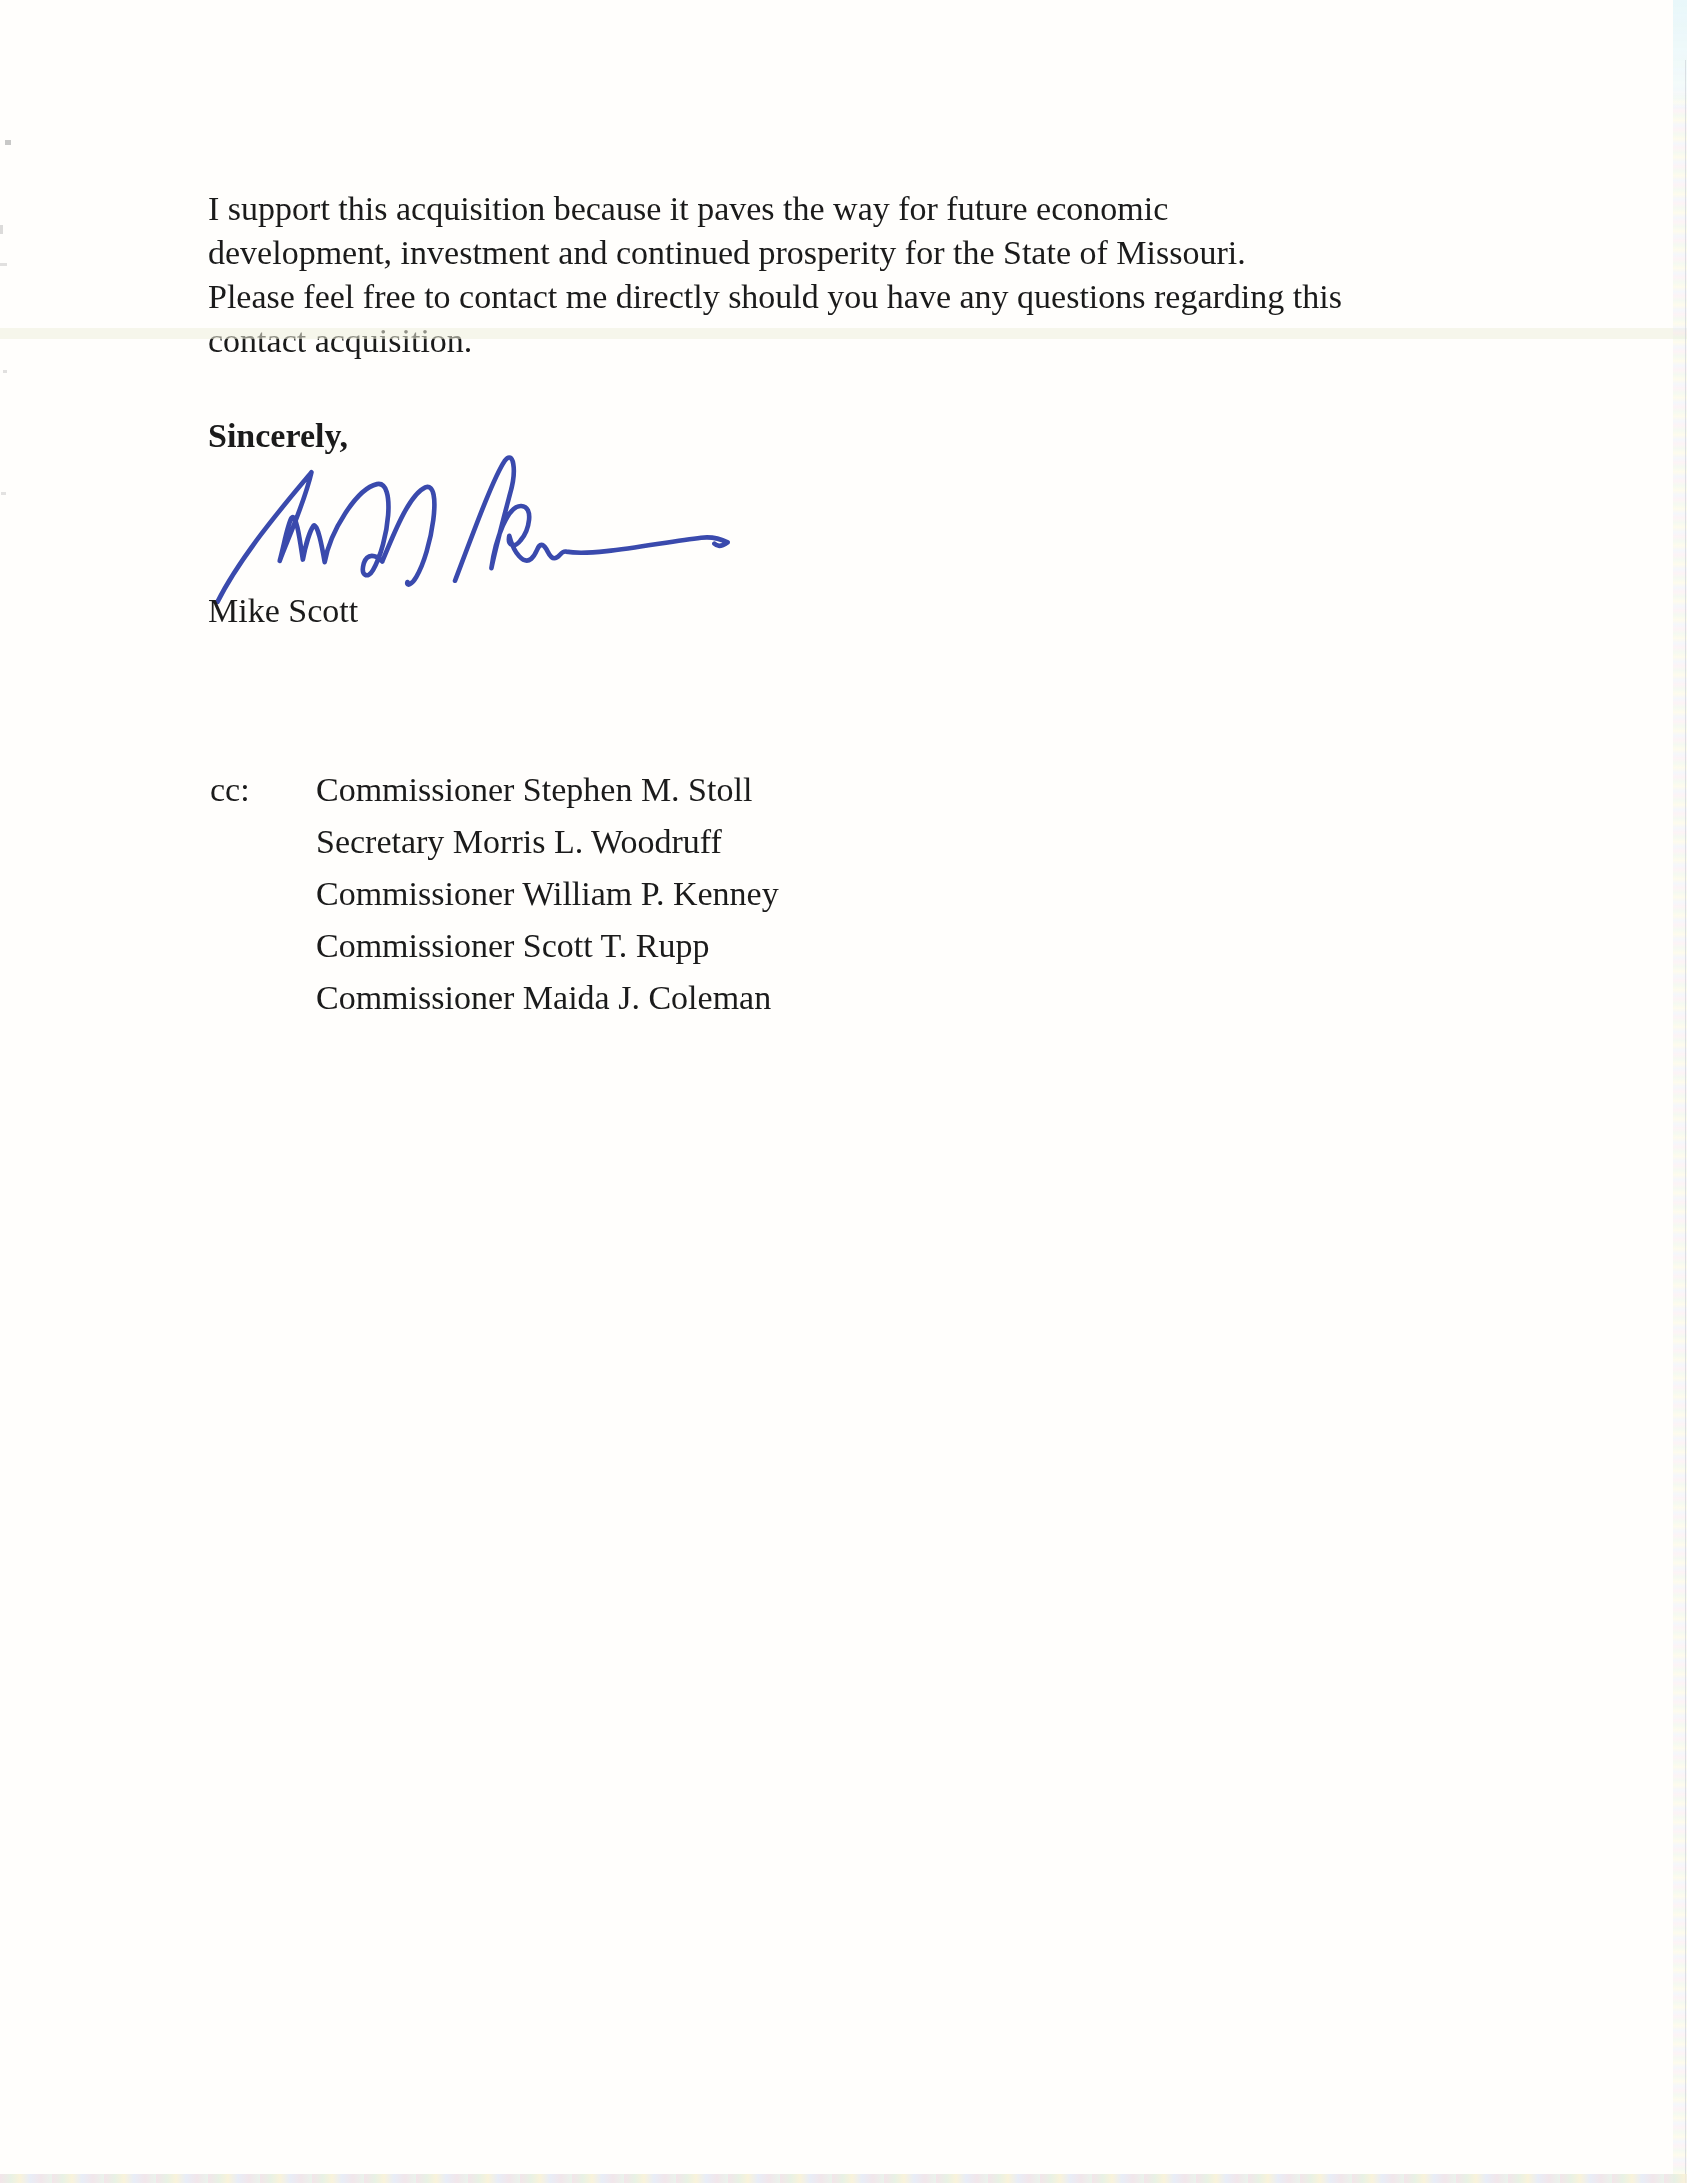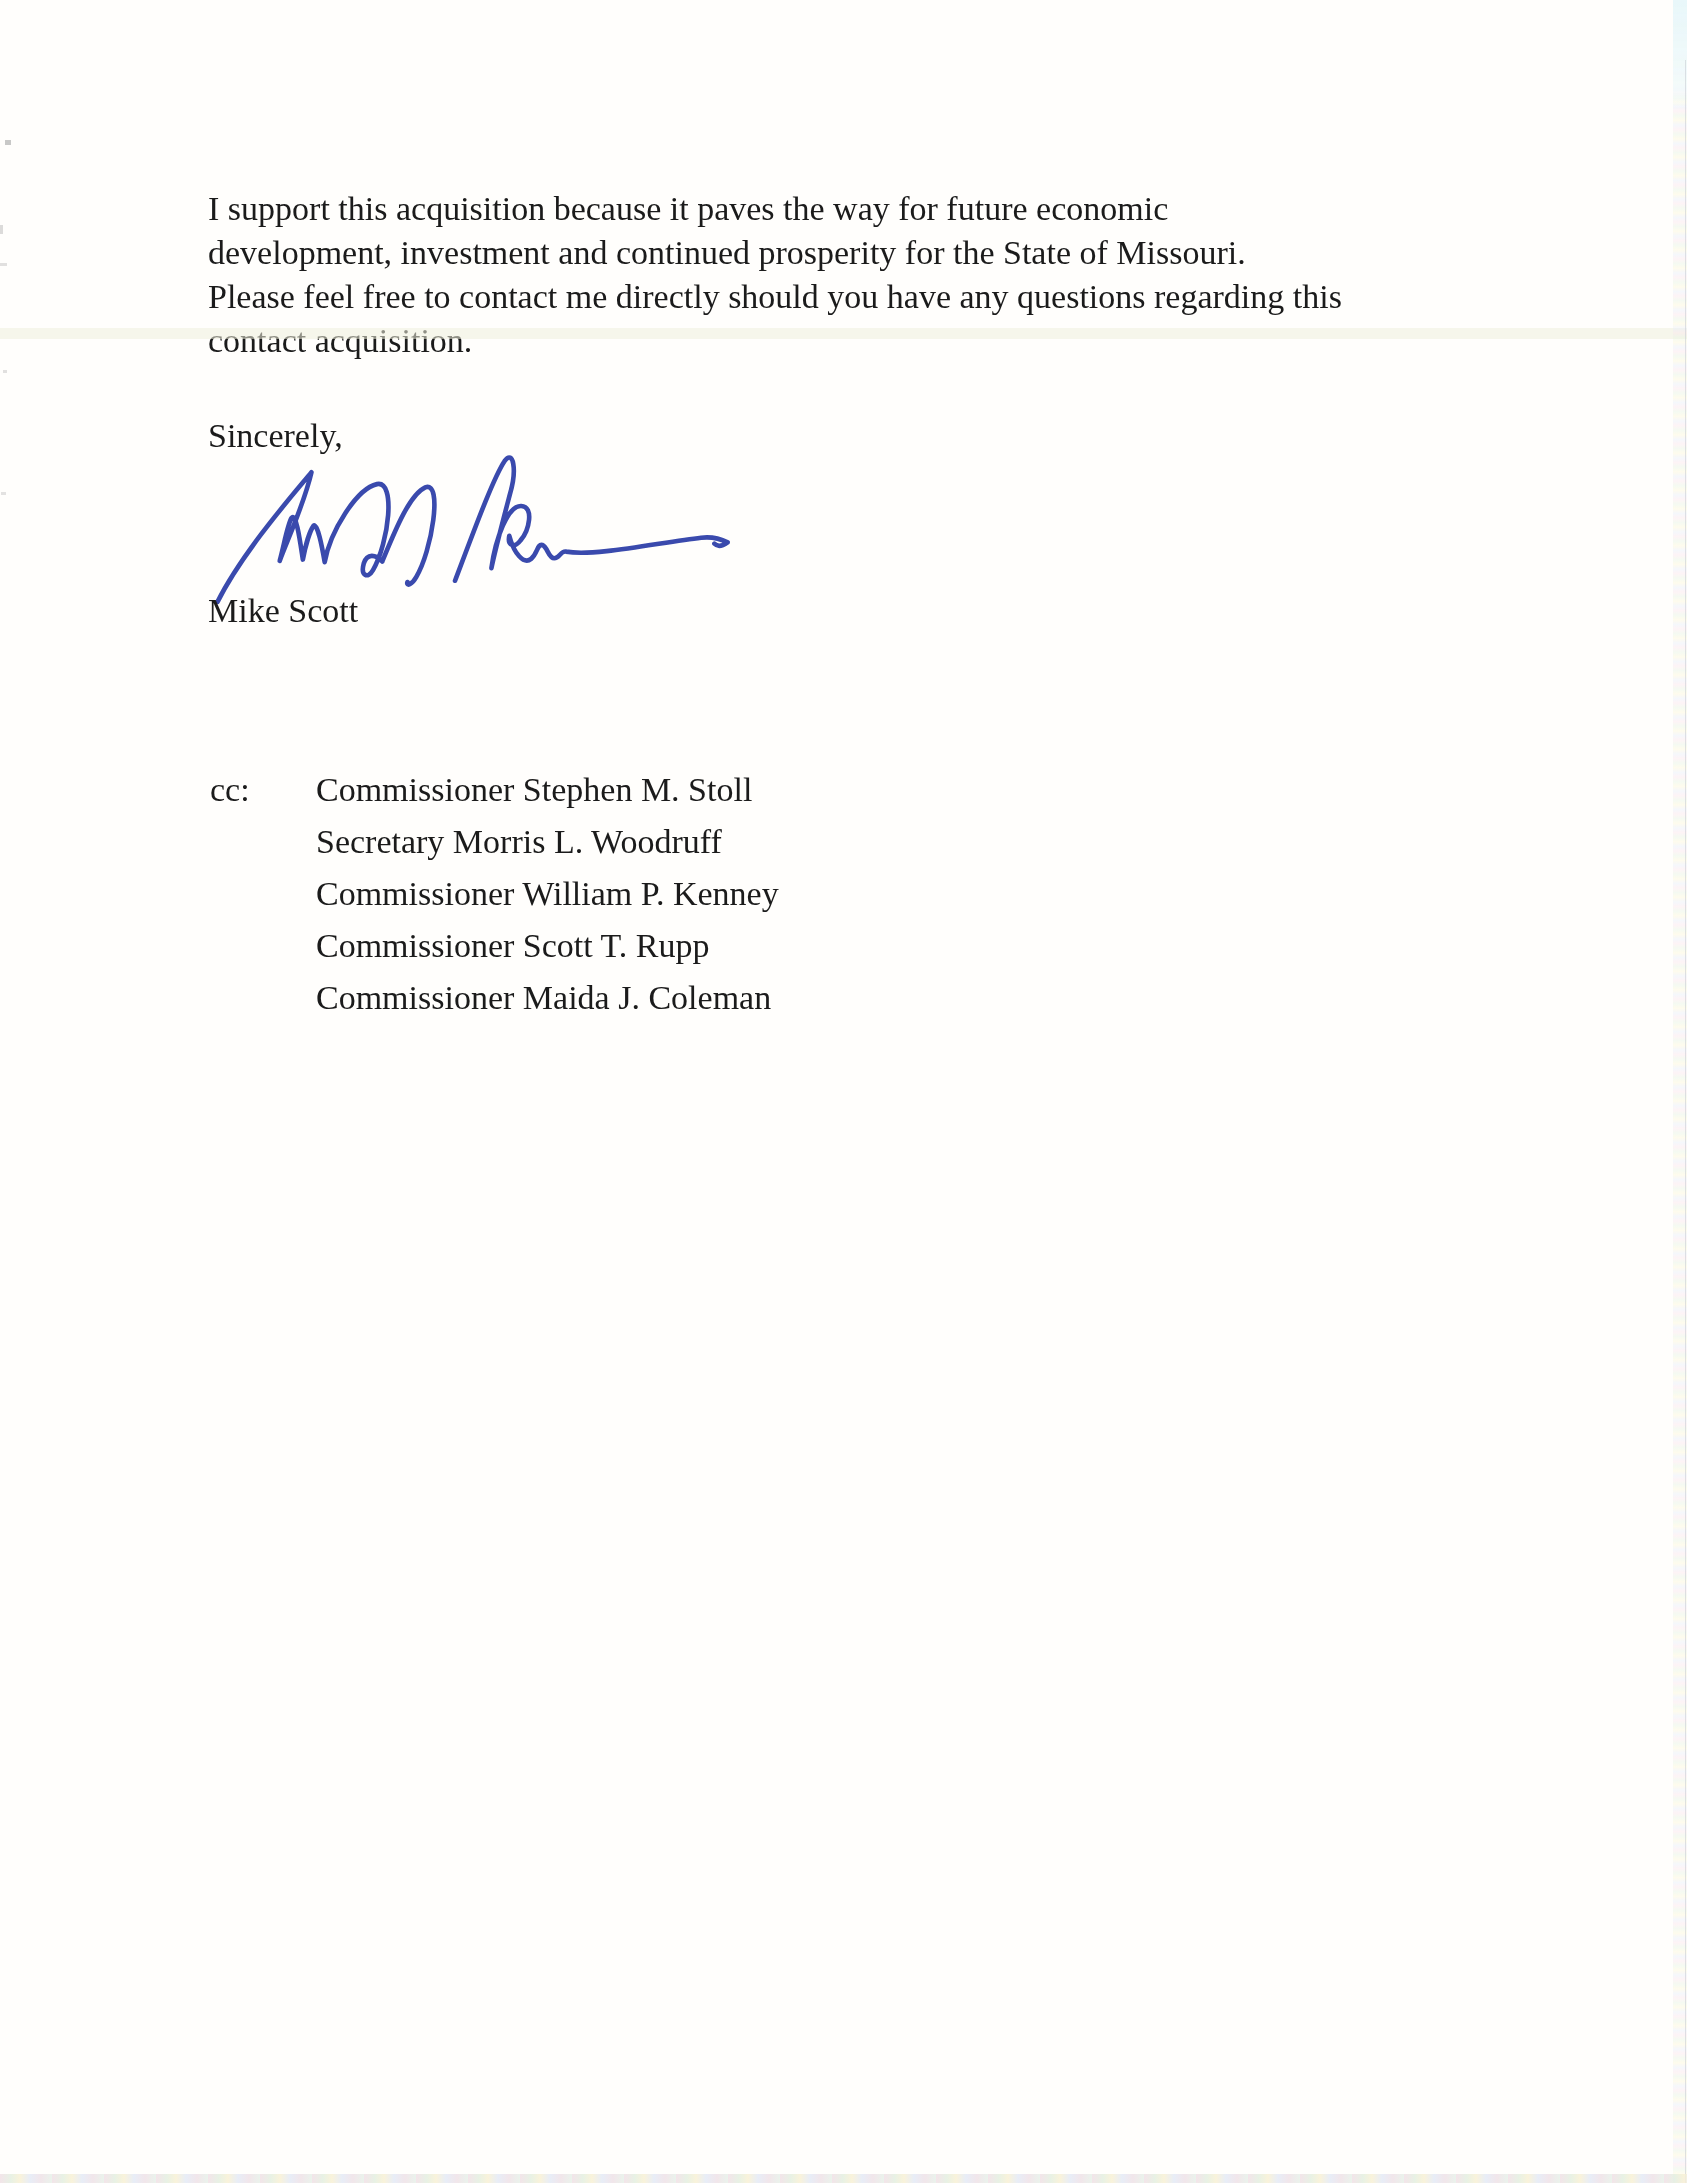--- a/index.html
+++ b/index.html
@@ -12,21 +12,21 @@
     overflow:hidden;
   }
   .body-text{
     position:absolute;left:208px;top:177px;
     font-size:34px;line-height:44px;
     white-space:nowrap;
     margin-top:10px;
   }
   .closing{
     position:absolute;left:208px;top:414px;
-    font-size:34px;line-height:44px;white-space:nowrap;
+    font-size:34px;line-height:44px;white-space:nowrap;font-weight:bold;
   }
   .signature-svg{
     position:absolute;left:197px;top:431px;
     width:569px;height:183px;
   }
   .signer{
     position:absolute;left:208px;top:589px;
     font-size:34px;line-height:44px;white-space:nowrap;
   }
   .cc-block{

